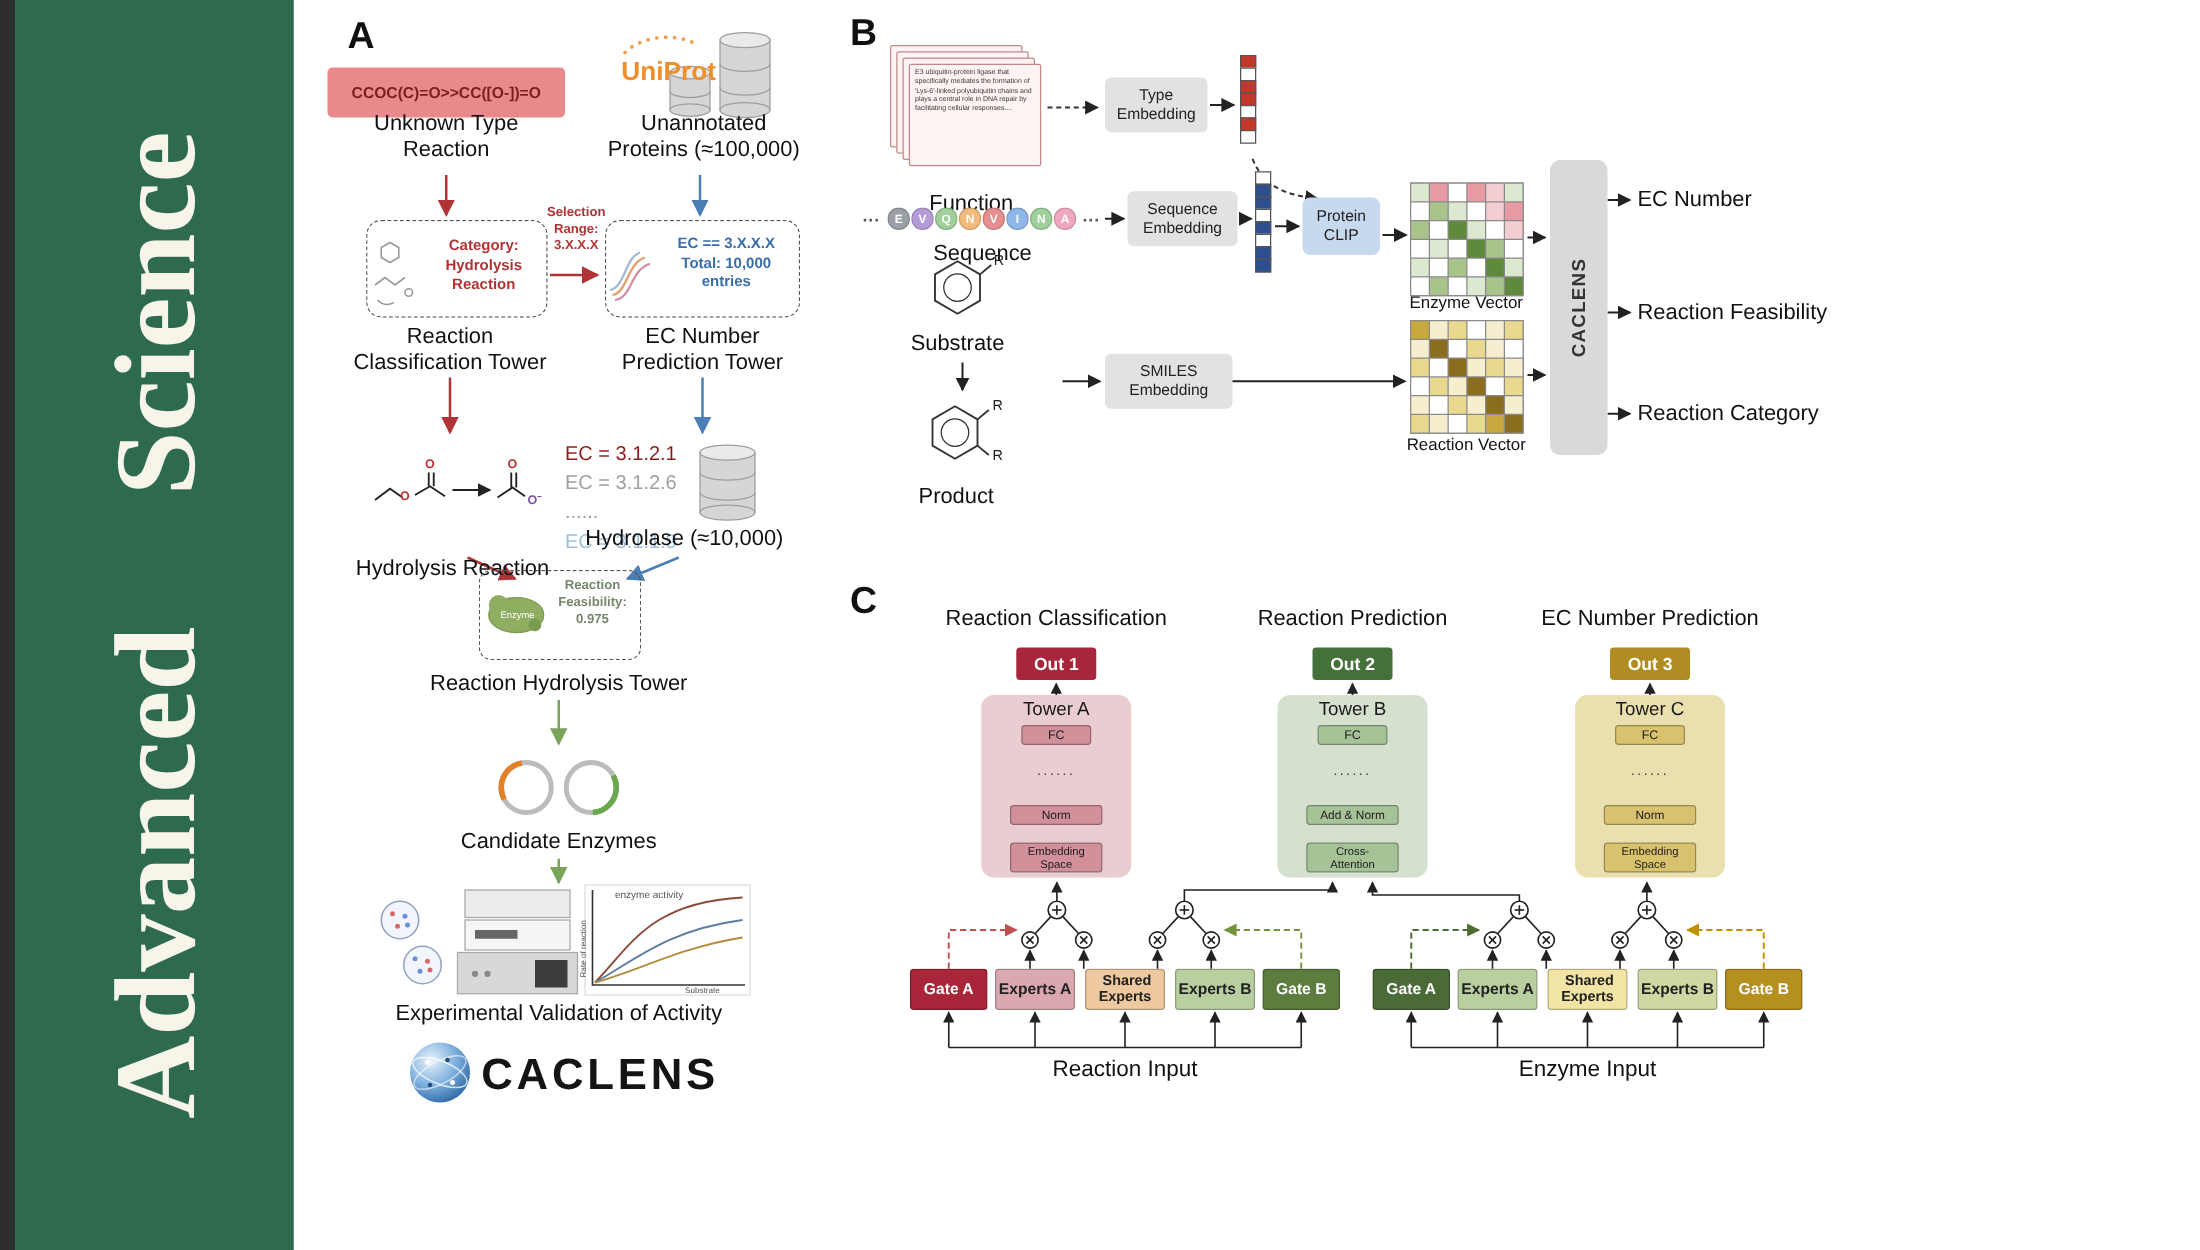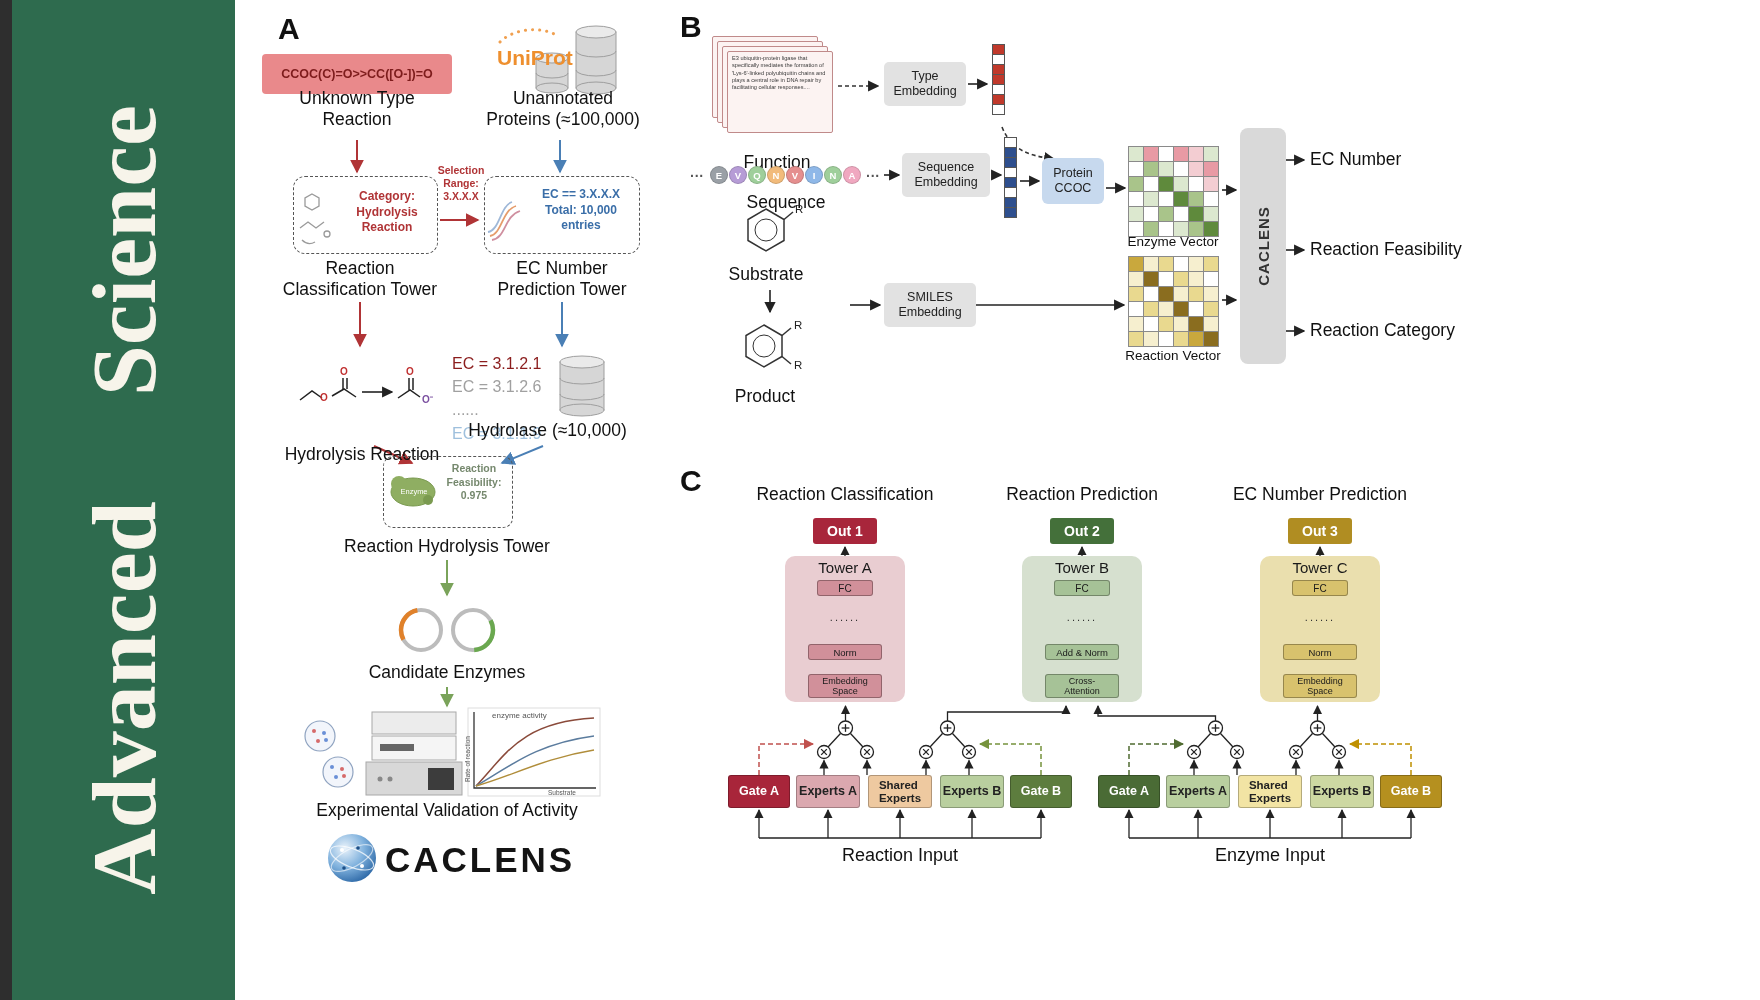--- a/index.html
+++ b/index.html
@@ -30,21 +30,21 @@
 .tall-box{position:absolute;background:#d9d9d9;border-radius:8px}
 .vtext{position:absolute;left:1240px;top:128px;width:236px;height:46px;transform:rotate(-90deg) translateX(-236px);transform-origin:0 0;display:flex;align-items:center;justify-content:center;font-size:15px;font-weight:600;letter-spacing:1px;color:#333}
 .outbox{position:absolute;top:518px;width:64px;height:26px;border-radius:3px;color:#fff;font-weight:700;font-size:14px;display:flex;align-items:center;justify-content:center}
 .tower{position:absolute;top:556px;width:120px;height:146px;border-radius:10px}
 .t-title{position:absolute;top:3px;width:100%;text-align:center;font-size:15px;color:#1a1a1a}
 .tbox{position:absolute;left:50%;transform:translateX(-50%);display:flex;align-items:center;justify-content:center;border:1px solid rgba(0,0,0,.3);border-radius:3px;color:#1a1a1a;text-align:center;white-space:pre-line}
 .tbox.fc{top:24px;width:56px;height:16px;font-size:10px}
 .tdots{position:absolute;top:55px;width:100%;text-align:center;font-size:11px;letter-spacing:2px;color:#333}
 .tbox.mid{top:88px;width:74px;height:16px;font-size:9.5px}
 .tbox.bot{top:118px;width:74px;height:24px;font-size:9px;line-height:1.12}
-.gbox{position:absolute;top:775px;height:33px;border-radius:3px;display:flex;align-items:center;justify-content:center;font-size:12.5px;font-weight:600;line-height:1.08;text-align:left;white-space:pre-line;border:1px solid rgba(0,0,0,.25)}
+.gbox{position:absolute;top:775px;height:33px;border-radius:3px;display:flex;align-items:center;justify-content:center;font-size:12.5px;font-weight:600;line-height:1.08;text-align:right;white-space:pre-line;border:1px solid rgba(0,0,0,.25)}
 .caclens-word{position:absolute;font-size:35px;font-weight:800;letter-spacing:3px;color:#141414}
 .tiny{color:#555}
 </style>
 </head>
 <body>
 
 <div id="page">
 
   <div class="dark-strip"></div>
   <div class="banner"></div>
@@ -416,21 +416,21 @@
       <div class="vcell" style="background: rgb(255, 255, 255);"></div>
       <div class="vcell" style="background: rgb(46, 79, 142);"></div>
       <div class="vcell" style="background: rgb(46, 79, 142);"></div>
       <div class="vcell" style="background: rgb(255, 255, 255);"></div>
       <div class="vcell" style="background: rgb(46, 79, 142);"></div>
       <div class="vcell" style="background: rgb(255, 255, 255);"></div>
       <div class="vcell" style="background: rgb(46, 79, 142);"></div>
       <div class="vcell" style="background: rgb(46, 79, 142);"></div>
     </div>
   <div class="embed-box" style="left:1042px;top:158px;width:62px;height:46px;background:#c7d9ee;border-radius:6px">Protein
-CCOC</div>
+CLIP</div>
 
   <div class="grid6" style="left:1128px;top:146px">
       <div style="background: rgb(220, 232, 207);"></div>
       <div style="background: rgb(232, 154, 164);"></div>
       <div style="background: rgb(255, 255, 255);"></div>
       <div style="background: rgb(232, 154, 164);"></div>
       <div style="background: rgb(243, 205, 210);"></div>
       <div style="background: rgb(220, 232, 207);"></div>
       <div style="background: rgb(255, 255, 255);"></div>
       <div style="background: rgb(169, 196, 138);"></div>
@@ -464,21 +464,21 @@
       <div style="background: rgb(95, 138, 60);"></div>
     </div>
   <div class="abs small-cap ctr" style="left:1117px;top:234px;width:112px">Enzyme Vector</div>
 
   <div class="abs" style="left:795px;top:203px;font-size:11.5px;color:#222">R</div>
   <div class="abs cap ctr" style="left:720px;top:264px;width:92px">Substrate</div>
   <div class="abs" style="left:794px;top:319px;font-size:11.5px;color:#222">R</div>
   <div class="abs" style="left:794px;top:359px;font-size:11.5px;color:#222">R</div>
   <div class="abs cap ctr" style="left:722px;top:386px;width:86px">Product</div>
 
-  <div class="embed-box" style="left:884px;top:283px;width:92px;height:44px">SMILES
+  <div class="embed-box" style="left:884px;top:283px;width:102px;height:44px">SMILES
 Embedding</div>
   <div class="grid6" style="left:1128px;top:256px">
       <div style="background: rgb(201, 168, 61);"></div>
       <div style="background: rgb(246, 239, 207);"></div>
       <div style="background: rgb(233, 217, 143);"></div>
       <div style="background: rgb(255, 255, 255);"></div>
       <div style="background: rgb(246, 239, 207);"></div>
       <div style="background: rgb(233, 217, 143);"></div>
       <div style="background: rgb(246, 239, 207);"></div>
       <div style="background: rgb(138, 109, 31);"></div>

